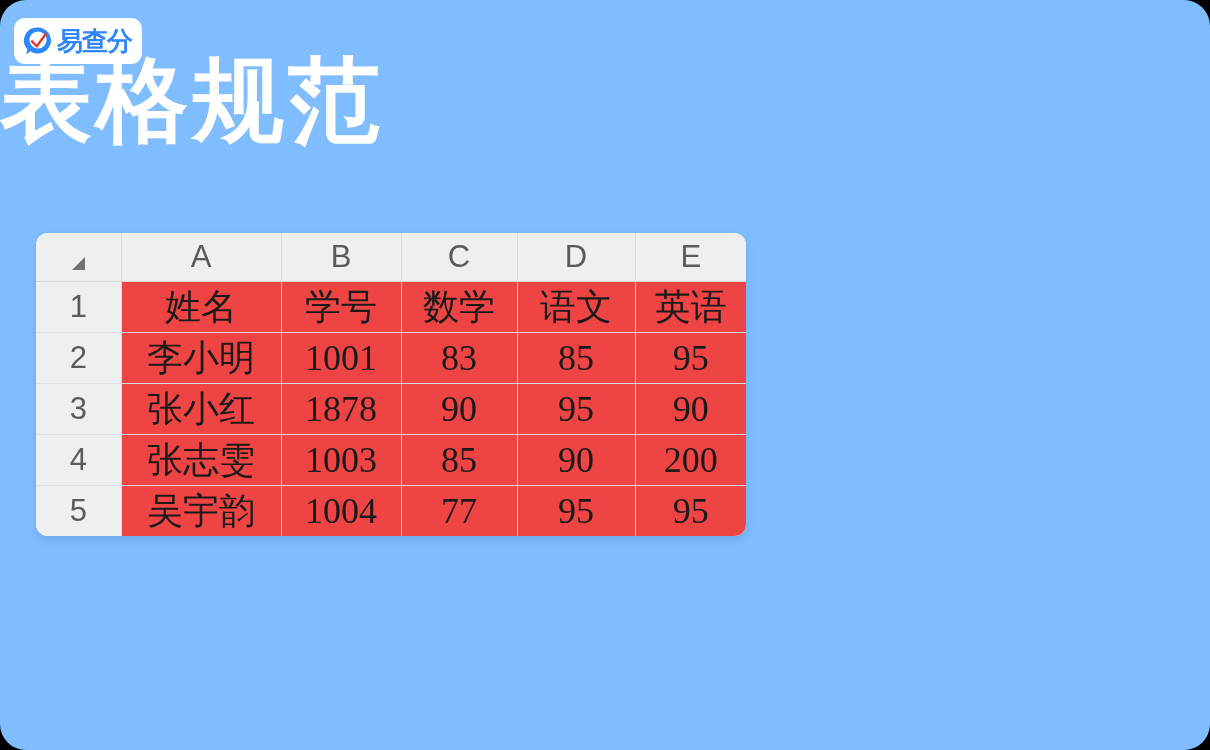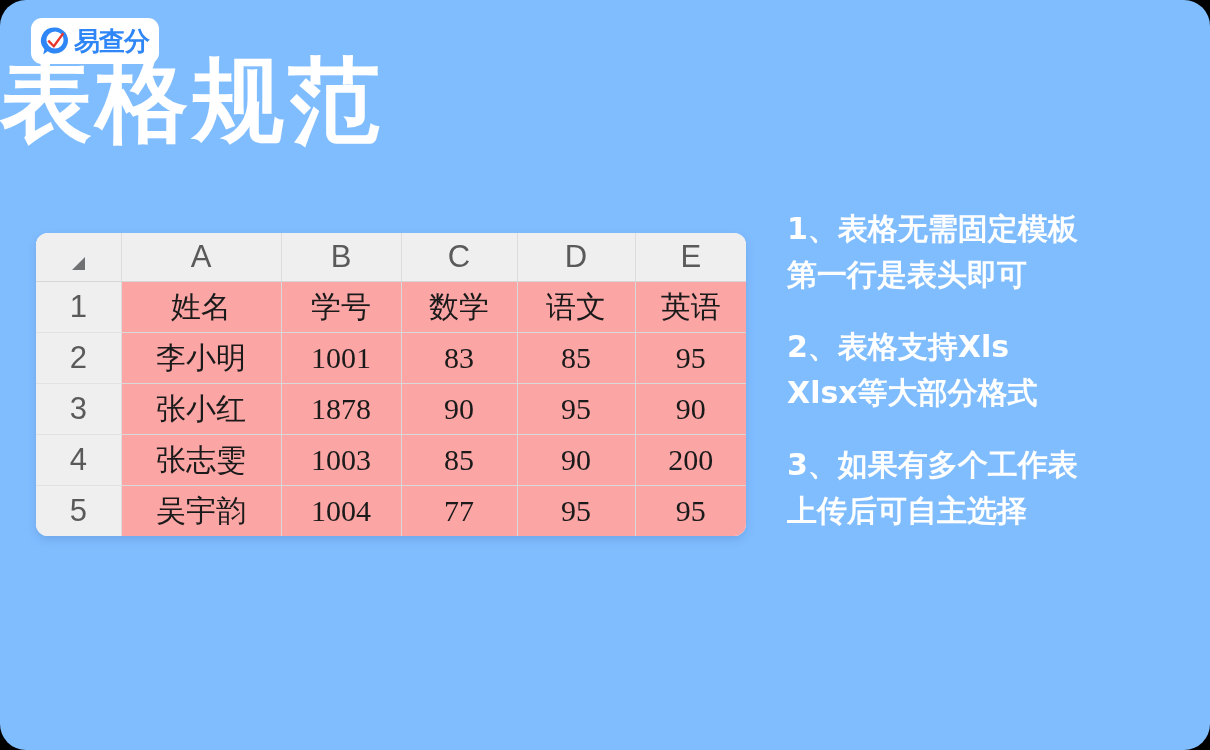--- a/index.html
+++ b/index.html
@@ -20,21 +20,21 @@
     height: 750px;
     background: #80bdff;
     border-radius: 26px;
     overflow: hidden;
     box-sizing: border-box;
   }
 
   
   .logo-badge {
     position: absolute;
-    left: 31px;
+    left: 14px;
     top: 18px;
     width: 128px;
     height: 46px;
     background: #ffffff;
     border-radius: 11px;
     display: flex;
     align-items: center;
     padding-left: 8px;
     box-sizing: border-box;
   }
@@ -144,23 +144,23 @@
     font-size: 30px;
     font-family: "Liberation Serif", "DejaVu Serif", serif;
     height: 50px;
     border-right: 1px solid #70b944;
     border-bottom: 1px solid #4f9a2a;
   }
   tr.headrow td.cell:last-child { border-right: none; }
 
   
   tr.datarow td.cell {
-    background: #fca5a5;
+    background: #ef4444;
     color: #1a1a1a;
-    font-size: 30px;
+    font-size: 36px;
     font-family: "Liberation Serif", "DejaVu Serif", serif;
     height: 50px;
     border-right: 1px solid #d9d9d9;
     border-bottom: 1px solid #d9d9d9;
     margin-left: 46px;
   }
   tr.datarow td.cell:last-child { border-right: none; }
   tr.datarow:last-child td.cell { border-bottom: none; }
 
   
@@ -264,28 +264,14 @@
           <td class="cell">吴宇韵</td>
           <td class="cell">1004</td>
           <td class="cell">77</td>
           <td class="cell">95</td>
           <td class="cell">95</td>
         </tr>
       </tbody>
     </table>
   </div>
 
-  <div class="notes">
-    <div class="note-block">
-      <div class="note-line">1、表格无需固定模板</div>
-      <div class="note-line">第一行是表头即可</div>
-    </div>
-    <div class="note-block">
-      <div class="note-line">2、表格支持Xls</div>
-      <div class="note-line">Xlsx等大部分格式</div>
-    </div>
-    <div class="note-block">
-      <div class="note-line">3、如果有多个工作表</div>
-      <div class="note-line">上传后可自主选择</div>
-    </div>
-  </div>
 
 </div>
 
 </body></html>

